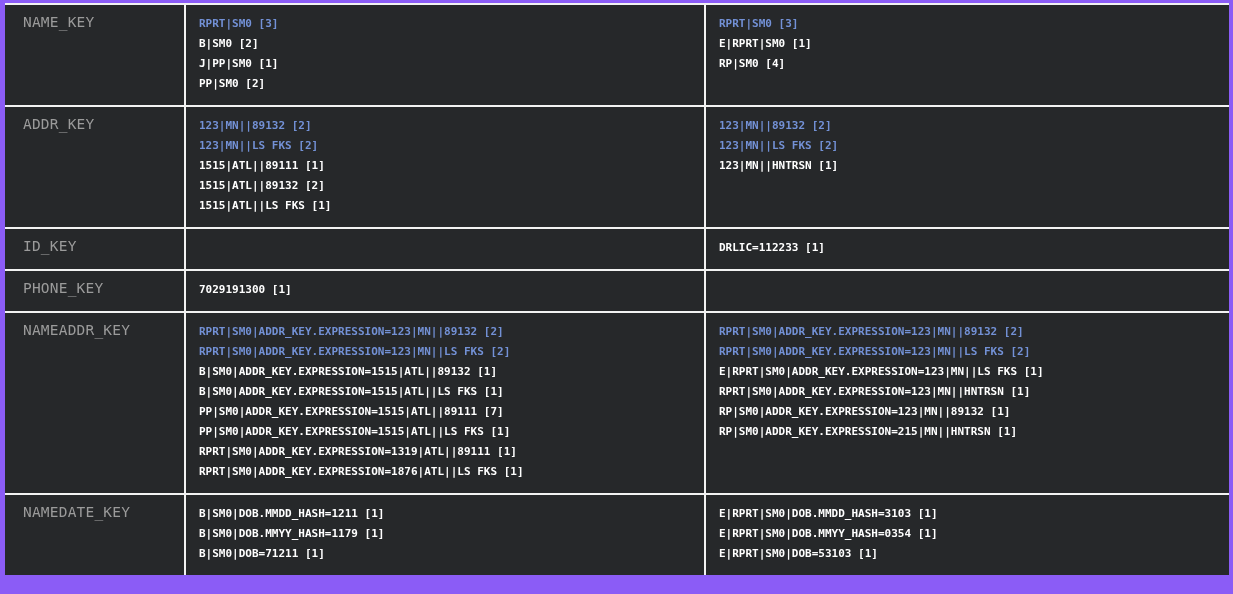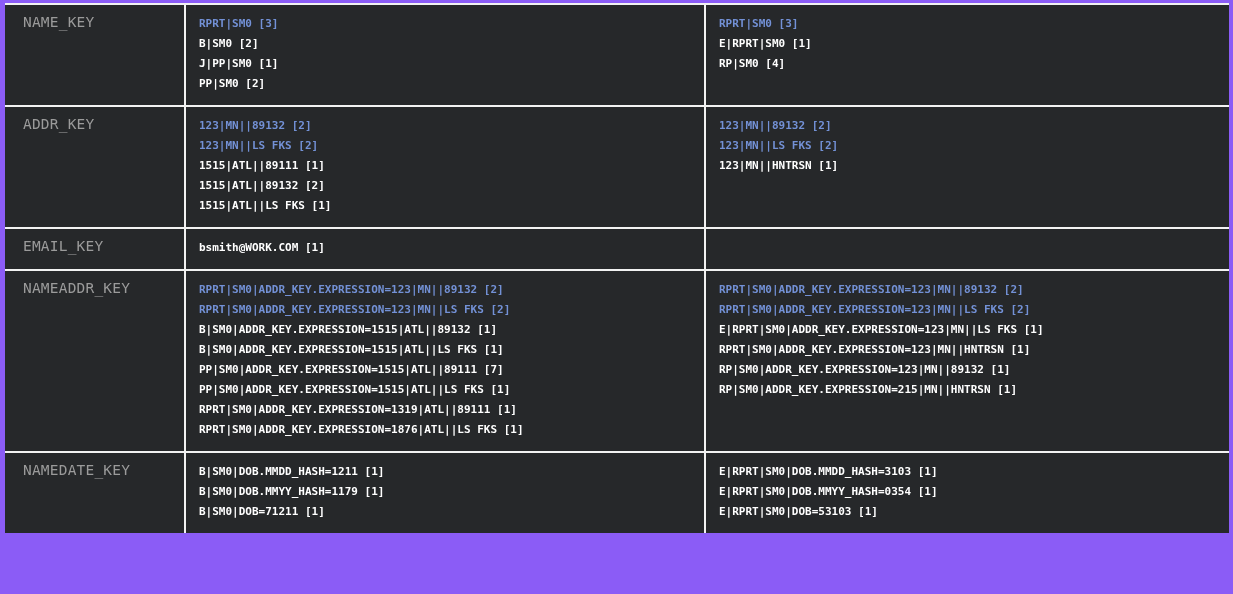--- a/index.html
+++ b/index.html
@@ -104,23 +104,32 @@
             <div class="val-line">1515|ATL||89132 [2]</div>
             <div class="val-line">1515|ATL||LS FKS [1]</div>
           </td>
           <td class="cell-values">
             <div class="val-line match">123|MN||89132 [2]</div>
             <div class="val-line match">123|MN||LS FKS [2]</div>
             <div class="val-line">123|MN||HNTRSN [1]</div>
           </td>
         </tr>
         <tr>
-          <td class="cell-label">EMAIL_KEY</td>
+          <td class="cell-label">ID_KEY</td>
           <td class="cell-values">
-            <div class="val-line">bsmith@WORK.COM [1]</div>
+            <span class="empty-filler"></span>
+          </td>
+          <td class="cell-values">
+            <div class="val-line">DRLIC=112233 [1]</div>
+          </td>
+        </tr>
+        <tr>
+          <td class="cell-label">PHONE_KEY</td>
+          <td class="cell-values">
+            <div class="val-line">7029191300 [1]</div>
           </td>
           <td class="cell-values">
             <span class="empty-filler"></span>
           </td>
         </tr>
         <tr>
           <td class="cell-label">NAMEADDR_KEY</td>
           <td class="cell-values">
             <div class="val-line match">RPRT|SM0|ADDR_KEY.EXPRESSION=123|MN||89132 [2]</div>
             <div class="val-line match">RPRT|SM0|ADDR_KEY.EXPRESSION=123|MN||LS FKS [2]</div>

